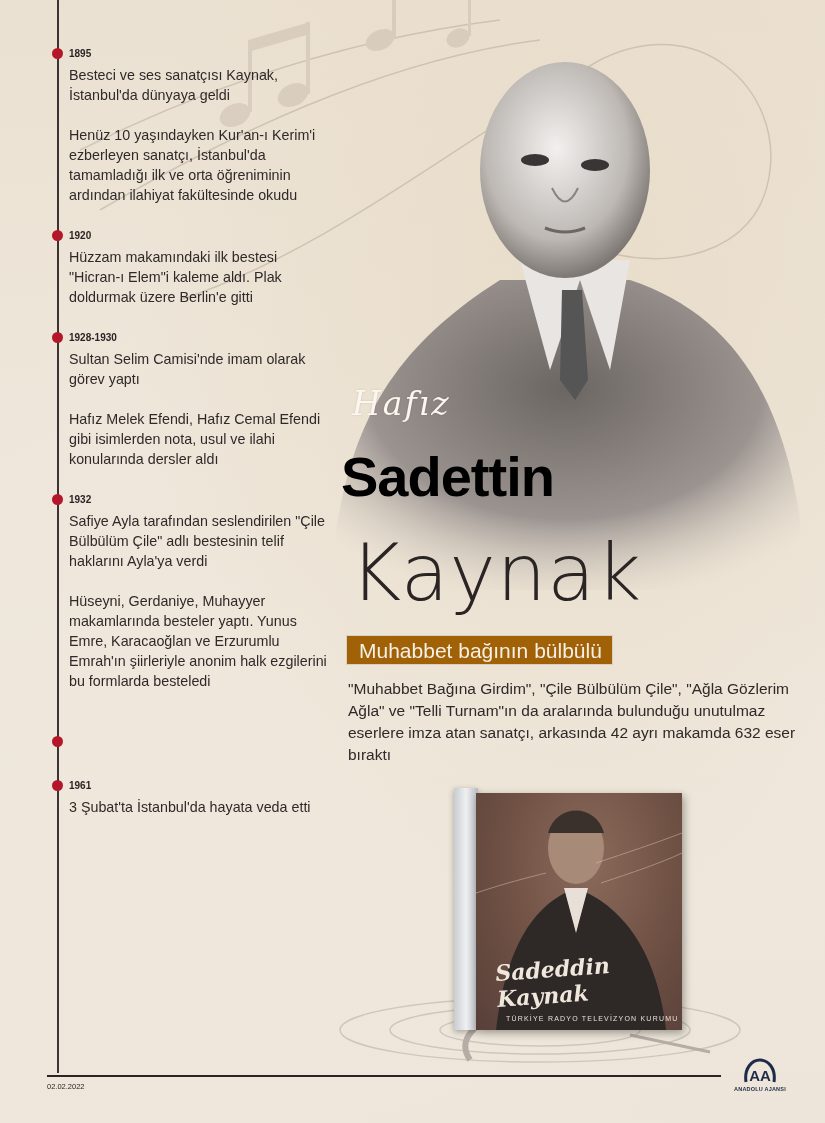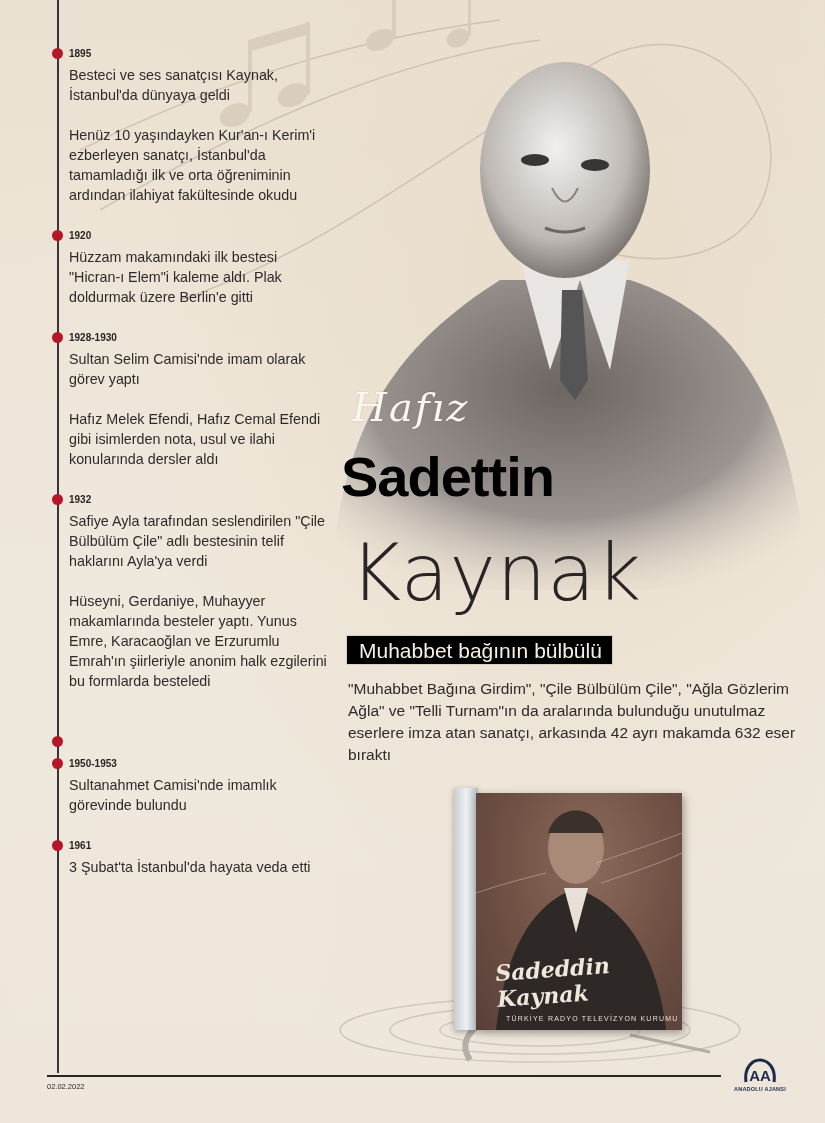--- a/index.html
+++ b/index.html
@@ -42,37 +42,37 @@
   }
   .gap-s { height: 20px; }
   .gap-m { height: 22px; }
 
   .portrait {
     position: absolute; left: 330px; top: 50px; width: 470px; height: 540px;
   }
   .hafiz {
     position: absolute; left: 352px; top: 384px;
     font-family: "DejaVu Serif", serif; font-style: italic;
-    font-size: 40px; color: #fbf6ef; letter-spacing: 2px;
+    font-size: 33px; color: #fbf6ef; letter-spacing: 2px;
     text-shadow: 0 0 2px rgba(0,0,0,0.15);
   }
   .sadettin {
     position: absolute; left: 341px; top: 432px;
     font-family: "Liberation Sans", sans-serif; font-weight: bold;
     font-size: 56px; line-height: 90px; color: #000000; letter-spacing: -1px;
   }
   .kaynak {
     position: absolute; left: 350px; top: 528px;
     font-family: "DejaVu Sans", sans-serif; font-weight: 200;
     font-size: 78px; line-height: 90px; color: #2a2424; letter-spacing: 1px;
     -webkit-text-stroke: 0px;
   }
   .tagline {
     position: absolute; left: 346px; top: 635px; height: 30px;
-    background: #000000; color: #f5efe6; padding: 0 10px 0 12px;
+    background: #a16207; color: #f5efe6; padding: 0 10px 0 12px;
     font-size: 21px; line-height: 30px; border: 1px solid #d9cfc2;
   }
   .summary {
     position: absolute; left: 348px; top: 678px; width: 450px;
     font-size: 15.5px; line-height: 22px; color: #2f2929;
   }
 
   .album-wrap { position: absolute; left: 440px; top: 785px; width: 290px; height: 280px; }
   .record-deco { position: absolute; left: 330px; top: 990px; width: 420px; height: 80px; opacity: 0.6; }
   .album-spine {
@@ -160,25 +160,20 @@
     <div class="para">Safiye Ayla tarafından seslendirilen "Çile Bülbülüm Çile" adlı bestesinin telif haklarını Ayla'ya verdi</div>
     <div class="gap-s"></div>
     <div class="para">Hüseyni, Gerdaniye, Muhayyer makamlarında besteler yaptı. Yunus Emre, Karacaoğlan ve Erzurumlu Emrah'ın şiirleriyle anonim halk ezgilerini bu formlarda besteledi</div>
     <div class="gap-s"></div>
   </div>
   <div class="gap-m"></div>
   <div class="entry">
     <span class="dot"></span>
   </div>
   <div class="gap-m"></div>
-  <div class="entry">
-    <span class="dot"></span>
-    <div class="year">1950-1953</div>
-    <div class="para">Sultanahmet Camisi'nde imamlık görevinde bulundu</div>
-  </div>
   <div class="gap-m"></div>
   <div class="entry">
     <span class="dot"></span>
     <div class="year">1961</div>
     <div class="para">3 Şubat'ta İstanbul'da hayata veda etti</div>
   </div>
 </div>
 
 <svg class="portrait" viewBox="0 0 470 540">
   <defs>

